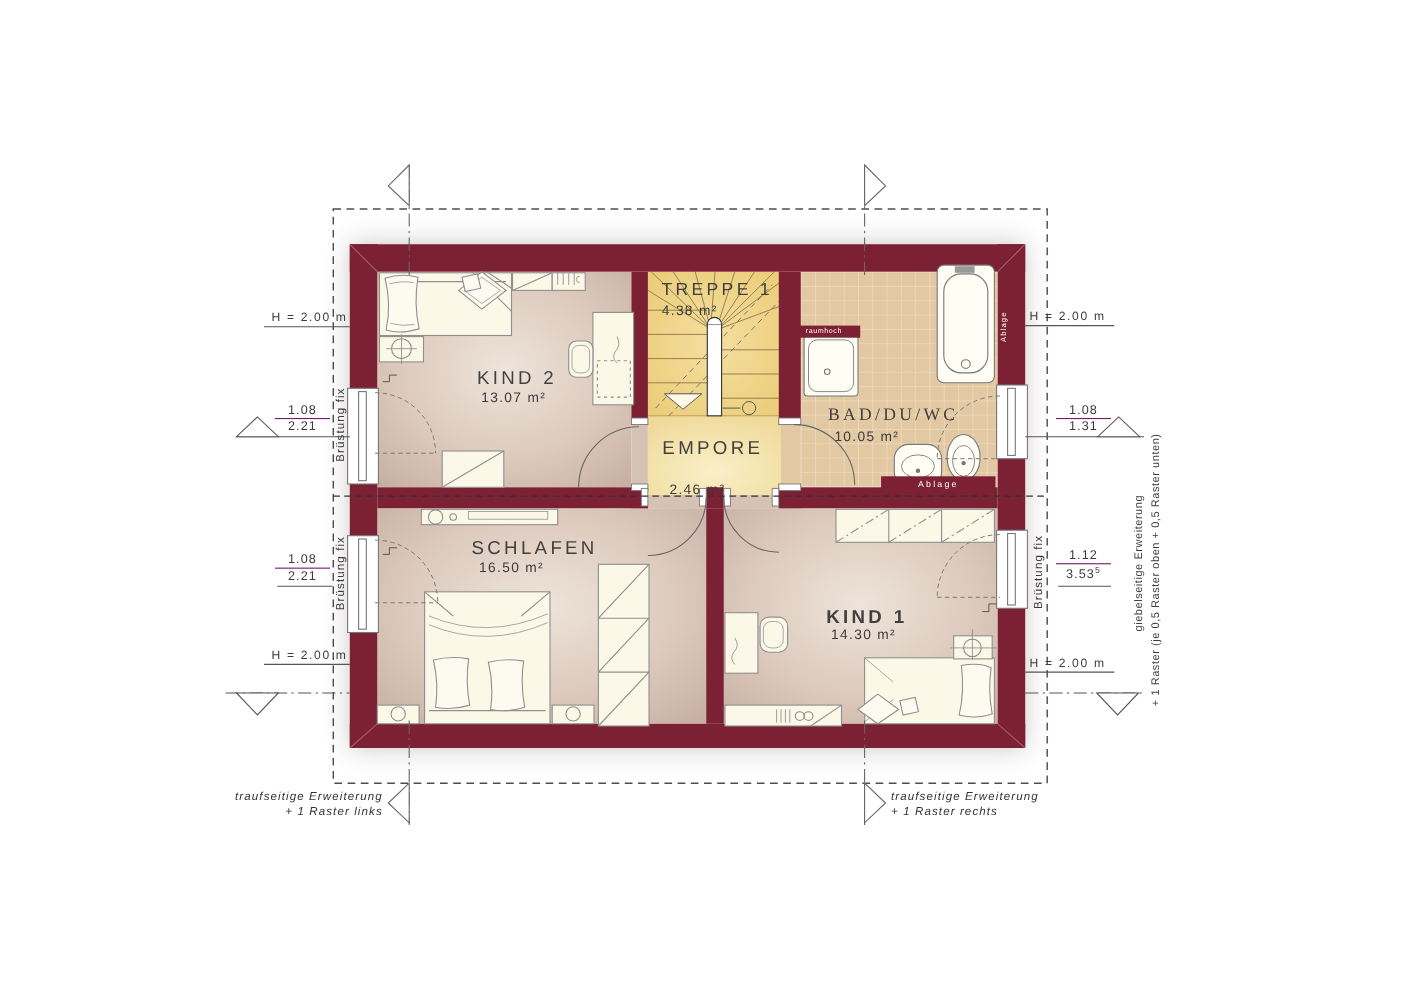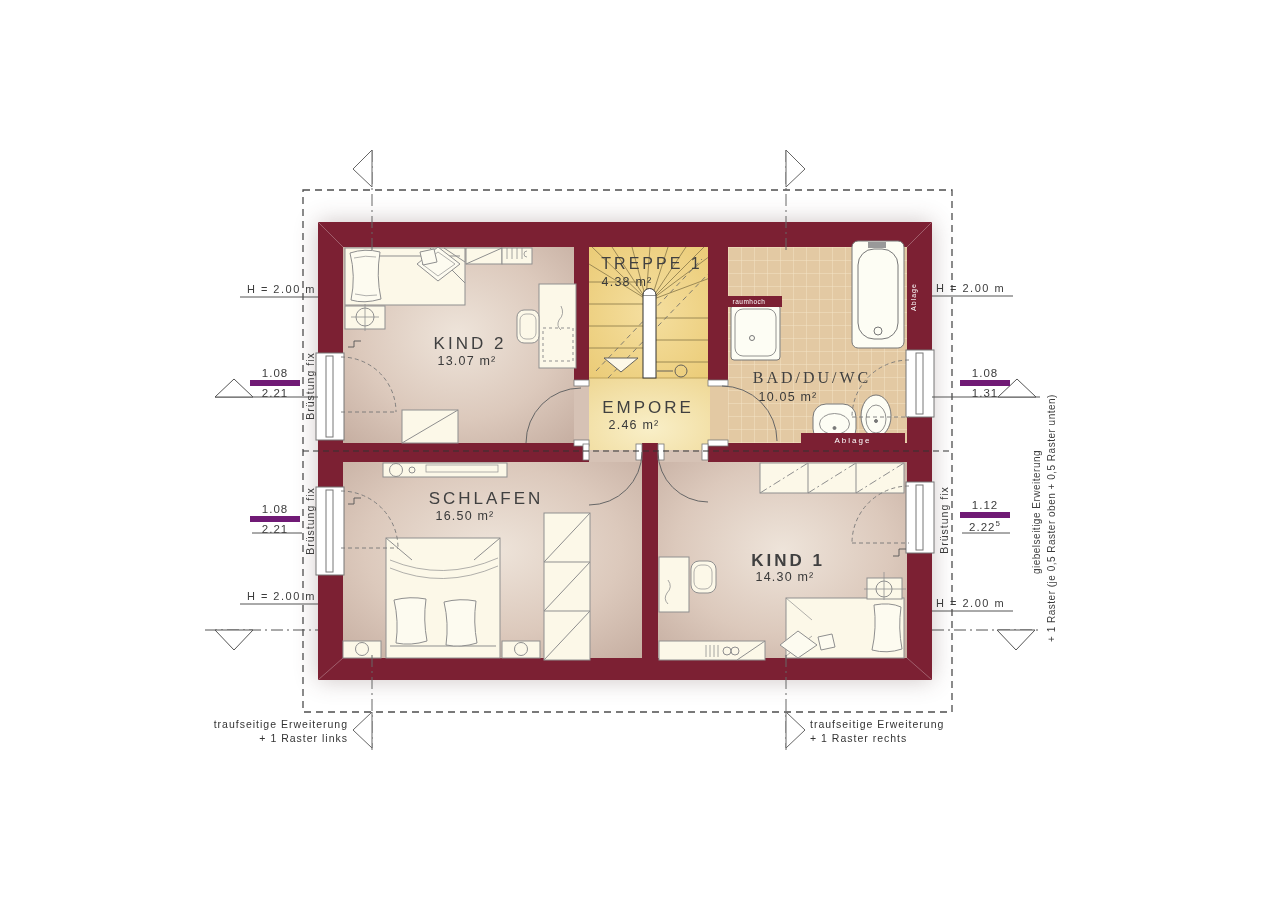--- a/index.html
+++ b/index.html
@@ -4,26 +4,26 @@
 <style>
   html,body{margin:0;padding:0;background:#ffffff;}
   #canvas{position:relative;width:1280px;height:905px;background:#ffffff;overflow:hidden;
           font-family:"Liberation Sans","DejaVu Sans",sans-serif;}
   .room-name{position:absolute;transform:translateX(-50%);color:#404040;font-size:17px;
              letter-spacing:3px;white-space:nowrap;}
   .room-area{position:absolute;transform:translateX(-50%);color:#3a3a3a;font-size:12.5px;
              letter-spacing:1.2px;white-space:nowrap;}
   .dim{position:absolute;color:#3c3c3c;font-size:11px;letter-spacing:1.5px;white-space:nowrap;}
   .frac{position:absolute;width:50px;text-align:center;color:#3c3c3c;font-size:11.5px;letter-spacing:1px;}
-  .frac .num{display:block;border-bottom:6px solid #701a75;padding-bottom:1px;}
+  .frac .num{display:block;border-bottom:1px solid #701a75;padding-bottom:1px;}
   .frac .den{display:block;padding-top:1px;}
   .frac sup{font-size:8px;}
   .vtext{position:absolute;transform:translate(-50%,-50%) rotate(-90deg);color:#3c3c3c;
          font-size:10.5px;letter-spacing:1px;white-space:nowrap;}
-  .note{position:absolute;color:#333;font-size:10.5px;letter-spacing:1px;line-height:14px;white-space:nowrap;}
+  .note{position:absolute;color:#333;font-size:10.5px;letter-spacing:1px;line-height:14px;white-space:nowrap;font-style:italic;}
   .wall-label{position:absolute;background:#7c2033;color:#fff;display:flex;align-items:center;
               justify-content:center;white-space:nowrap;}
   .vtext-white{position:absolute;transform:translate(-50%,-50%) rotate(-90deg);color:#fff;
                font-size:7px;letter-spacing:1px;white-space:nowrap;}
   .shadow{position:absolute;left:318px;top:222px;width:614px;height:458px;
           box-shadow:0 0 22px rgba(90,60,60,.30);}
   svg{position:absolute;left:0;top:0;}
 </style>
 </head>
 <body>
@@ -252,21 +252,21 @@
     </g>
   </svg>
 
   <div class="room-name" style="left:470px;top:334px;">KIND 2</div>
   <div class="room-area" style="left:467px;top:354px;">13.07 m²</div>
   <div class="room-name" style="left:652px;top:255px;font-size:16px;">TREPPE 1</div>
   <div class="room-area" style="left:627px;top:275px;text-align:right;">4.38 m²</div>
   <div class="room-name" style="left:812px;top:369px;font-size:16px;font-family:Liberation Serif, serif;">BAD/DU/WC</div>
   <div class="room-area" style="left:788px;top:390px;text-align:center;">10.05 m²</div>
   <div class="room-name" style="left:648px;top:398px;">EMPORE</div>
-  <div class="room-area" style="left:634px;top:418px;">2.46 m²</div>
+  <div class="room-area" style="left:634px;top:438px;">2.46 m²</div>
   <div class="room-name" style="left:486px;top:489px;">SCHLAFEN</div>
   <div class="room-area" style="left:465px;top:509px;">16.50 m²</div>
   <div class="room-name" style="left:788px;top:551px;font-weight:bold;">KIND 1</div>
   <div class="room-area" style="left:785px;top:570px;">14.30 m²</div>
 
   <div class="dim" style="left:226px;top:283px;width:90px;text-align:right;">H = 2.00 m</div>
   <div class="dim" style="left:226px;top:590px;width:90px;text-align:right;">H = 2.00 m</div>
   <div class="dim" style="left:936px;top:282px;">H = 2.00 m</div>
   <div class="dim" style="left:936px;top:597px;">H = 2.00 m</div>
 
@@ -277,21 +277,21 @@
   <div class="frac" style="left:250px;top:503px;">
     <span class="num">1.08</span>
     <span class="den">2.21</span>
   </div>
   <div class="frac" style="left:960px;top:367px;">
     <span class="num">1.08</span>
     <span class="den">1.31</span>
   </div>
   <div class="frac" style="left:960px;top:499px;">
     <span class="num">1.12</span>
-    <span class="den"><span>2.22</span><sup>5</sup></span>
+    <span class="den"><span>3.53</span><sup>5</sup></span>
   </div>
 
   <div class="vtext" style="left:310px;top:386px;">Brüstung fix</div>
   <div class="vtext" style="left:310px;top:521px;">Brüstung fix</div>
   <div class="vtext" style="left:944px;top:520px;">Brüstung fix</div>
 
   <div class="wall-label" style="left:716px;top:296px;width:66px;height:11px;font-size:6.5px;letter-spacing:0.5px;">raumhoch</div>
   <div class="wall-label" style="left:801px;top:433px;width:104px;height:15px;font-size:8px;letter-spacing:2px;">Ablage</div>
   <div class="vtext-white" style="left:913px;top:297px;">Ablage</div>
 

